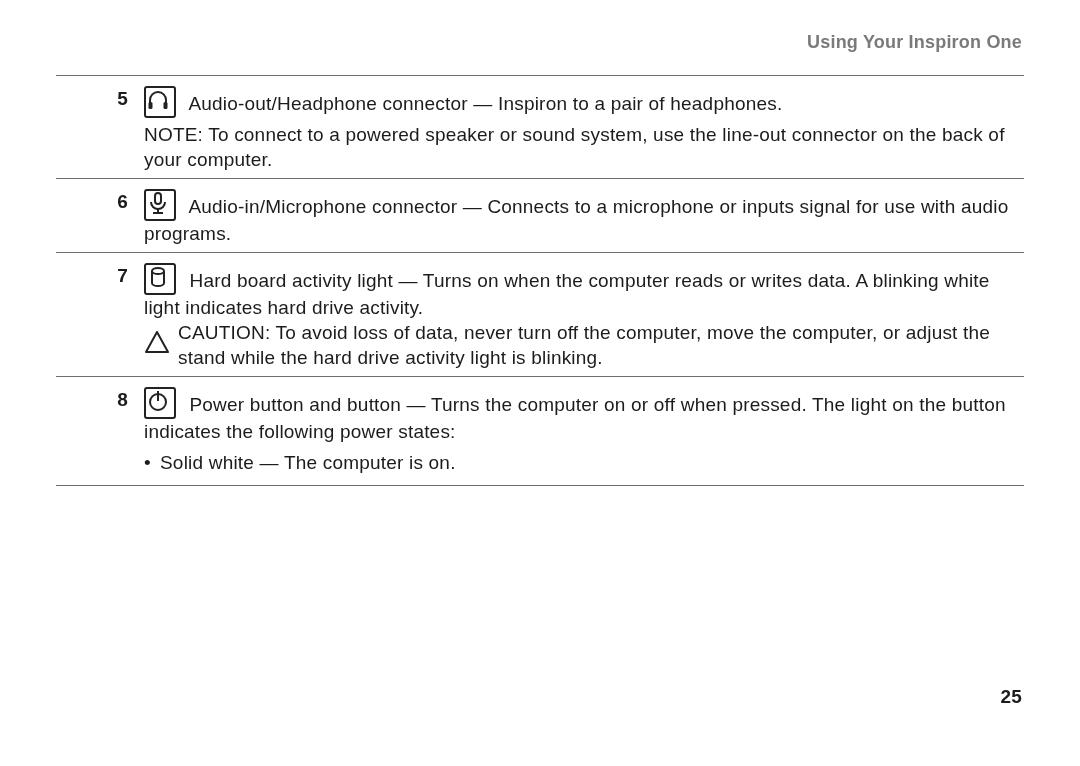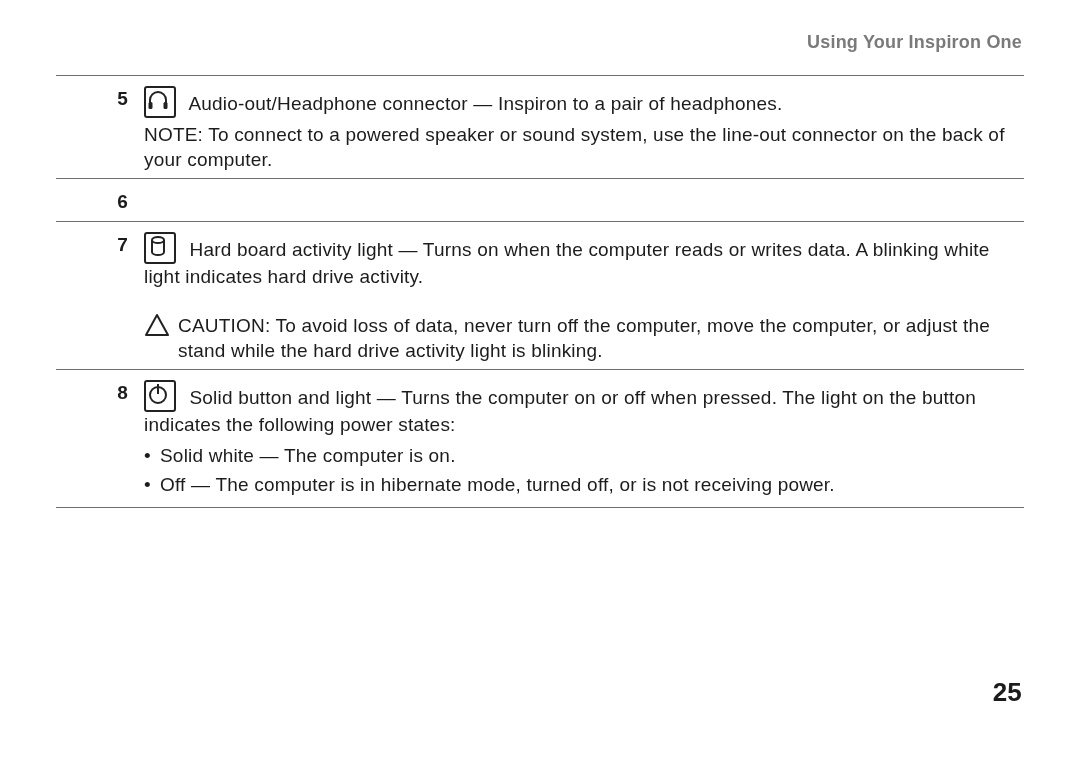--- a/index.html
+++ b/index.html
@@ -61,22 +61,22 @@
     margin-right: 8px;
     position: relative;
   }
   .caution-icon {
     display: inline-block;
     vertical-align: -4px;
     margin-right: 8px;
   }
   .caution-row {
     display: flex;
-    align-items: flex-start;
-    margin-top: 24px;
+    align-items: center;
+    margin-top: 0;
   }
   .caution-text {
     flex: 1 1 auto;
   }
   .bullets {
     margin: 6px 0 0 0;
     padding: 0;
     list-style: none;
   }
   .bullets li {
@@ -88,21 +88,21 @@
     content: "•";
     position: absolute;
     left: 0;
     top: 0;
   }
   .page-num {
     position: absolute;
     right: 58px;
     bottom: 22px;
     font-weight: 700;
-    font-size: 26px;
+    font-size: 19px;
   }
   b { font-weight: 400; }
 </style>
 </head>
 <body>
 
 <div class="page">
 
   <div class="running-head">Using Your Inspiron One</div>
   <hr class="rule">
@@ -121,20 +121,31 @@
       <div style="margin-top:4px">
         <b>NOTE:</b><span> To connect to a powered speaker or sound system, use the line-out connector on the back of your computer.</span>
       </div>
     </div>
   </div>
 
   <hr class="rule">
 
   <div class="entry">
     <div class="entry-num">6</div>
+    <div class="entry-body">
+      <span class="icon-box">
+        <svg viewBox="0 0 28 28" width="28" height="28" style="position:absolute;left:-2px;top:-2px">
+          <rect x="11" y="4" width="6" height="11" rx="3" fill="none" stroke="#222" stroke-width="2"></rect>
+          <path d="M7 13 a7 7 0 0 0 14 0" fill="none" stroke="#222" stroke-width="2"></path>
+          <line x1="14" y1="20" x2="14" y2="24" stroke="#222" stroke-width="2"></line>
+          <line x1="9" y1="24" x2="19" y2="24" stroke="#222" stroke-width="2"></line>
+        </svg>
+      </span>
+      <b>Audio-in/Microphone connector</b><span> — Connects to a microphone or inputs signal for use with audio programs.</span>
+    </div>
   </div>
 
   <hr class="rule">
 
   <div class="entry">
     <div class="entry-num">7</div>
     <div class="entry-body">
       <span class="icon-box">
         <svg viewBox="0 0 28 28" width="28" height="28" style="position:absolute;left:-2px;top:-2px">
           <ellipse cx="14" cy="8" rx="6" ry="3" fill="none" stroke="#222" stroke-width="2"></ellipse>
@@ -157,24 +168,23 @@
 
   <div class="entry">
     <div class="entry-num">8</div>
     <div class="entry-body">
       <span class="icon-box">
         <svg viewBox="0 0 28 28" width="28" height="28" style="position:absolute;left:-2px;top:-2px">
           <circle cx="14" cy="15" r="8" fill="none" stroke="#222" stroke-width="2"></circle>
           <line x1="14" y1="4" x2="14" y2="14" stroke="#222" stroke-width="2"></line>
         </svg>
       </span>
-      <b>Solid button and light</b><span> — Turns the computer on or off when pressed. The light on the button indicates the following power states:</span>
+      <b>Power button and button</b><span> — Turns the computer on or off when pressed. The light on the button indicates the following power states:</span>
       <ul class="bullets">
         <li>Solid white — The computer is on.</li>
-        <li>Off — The computer is in hibernate mode, turned off, or is not receiving power.</li>
       </ul>
     </div>
   </div>
 
   <hr class="rule">
 
   <div class="page-num">25</div>
 </div>
 
 </body></html>

